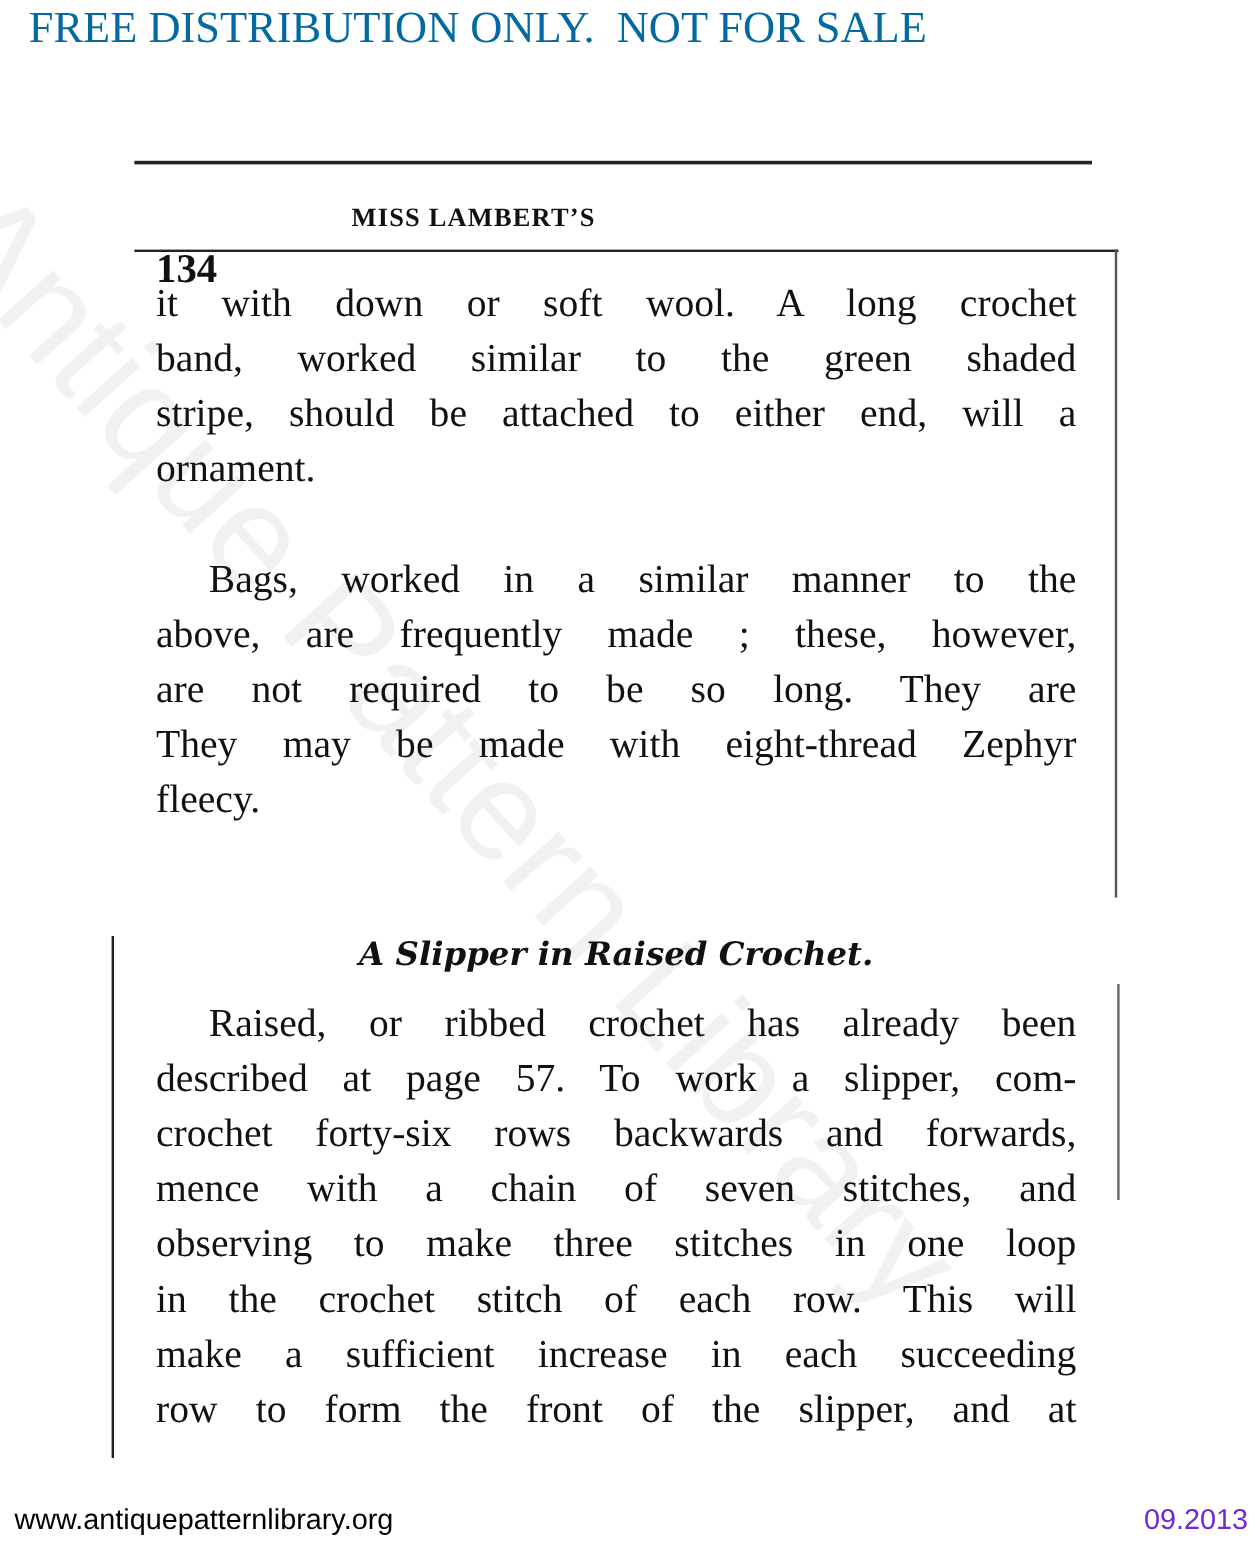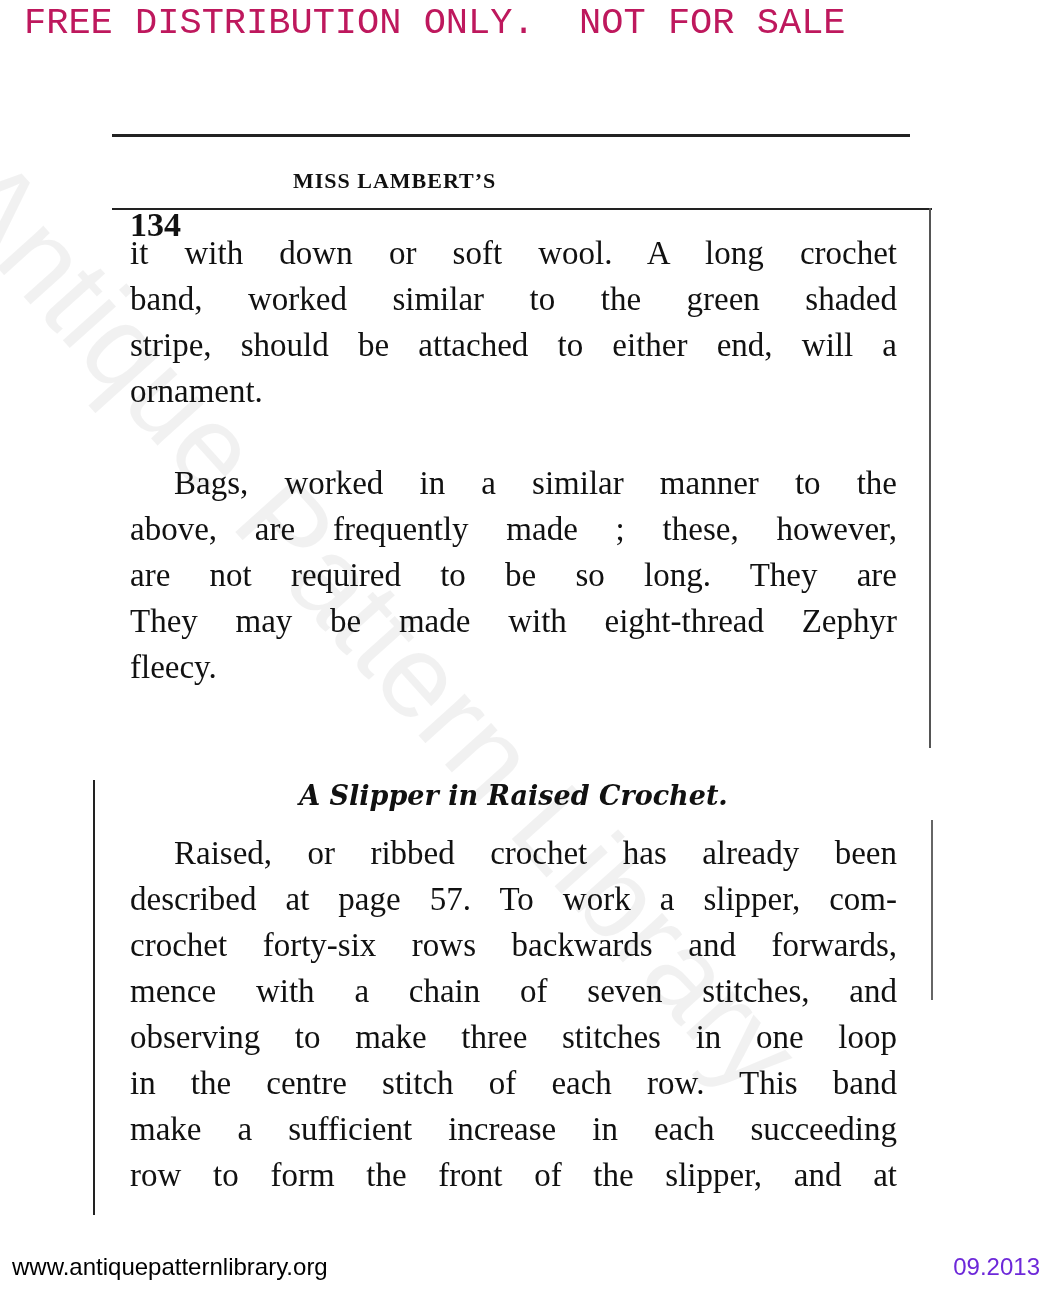--- a/index.html
+++ b/index.html
@@ -12,24 +12,24 @@
       height: 1301px;
       position: relative;
       overflow: hidden;
       font-family: "Liberation Serif", "DejaVu Serif", serif;
       color: #1a1a1a;
     }
     .top-notice {
       position: absolute;
       left: 24px;
       top: 2px;
-      font-family: Liberation Mono, monospace;
+      font-family: Liberation Serif, serif;
       font-size: 37px;
       letter-spacing: 0px;
-      color: #be185d;
+      color: #0369a1;
       white-space: pre;
     }
     .watermark {
       position: absolute;
       left: 40px;
       top: 560px;
       width: 1150px;
       transform: rotate(48deg);
       transform-origin: 0 0;
       font-family: "Liberation Sans", "DejaVu Sans", sans-serif;
@@ -153,19 +153,19 @@
 </div>
 
 <div class="section-title">A Slipper in Raised Crochet.</div>
 
 <div class="para p3">
   <span class="line indent">Raised, or ribbed crochet has already been</span>
   <span class="line">described at page 57.  To work a slipper, com-</span>
   <span class="line">crochet forty-six rows backwards and forwards,</span>
   <span class="line">mence with a chain of seven stitches, and</span>
   <span class="line">observing to make three stitches in one loop</span>
-  <span class="line">in the centre stitch of each row.  This band</span>
+  <span class="line">in the crochet stitch of each row.  This will</span>
   <span class="line">make a sufficient increase in each succeeding</span>
   <span class="line">row to form the front of the slipper, and at</span>
 </div>
 
 <div class="footer-url">www.antiquepatternlibrary.org</div>
 <div class="footer-date">09.2013</div>
 
 </body></html>

